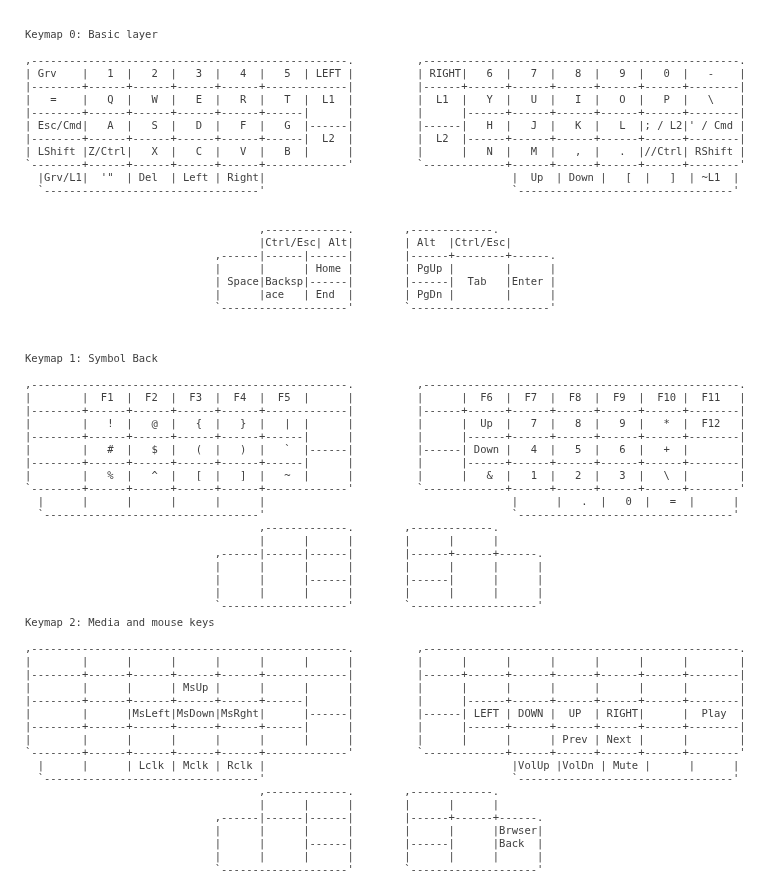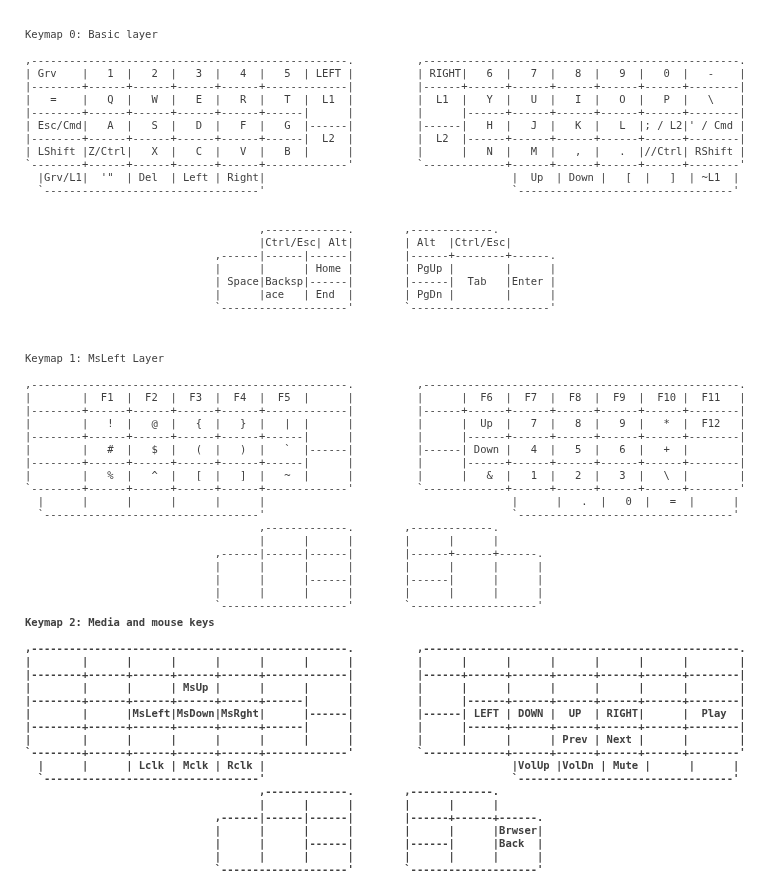--- a/index.html
+++ b/index.html
@@ -19,21 +19,21 @@
   }
   pre.km-art {
     margin: 13px 0 0 0;
     padding: 0;
     font-family: inherit;
     font-size: 10.5px;
     line-height: 13px;
     white-space: pre;
   }
   #section-keymap-1 { margin-top: 38px; }
-  #section-keymap-2 { margin-top: 4px; font-weight: bold; }
+  #section-keymap-2 { margin-top: 4px; }
 </style>
 </head>
 <body style="background: rgb(255, 255, 255); color: rgb(63, 63, 63);">
 
 <div class="wrap">
 
   <div class="section" id="section-keymap-0">
     <div class="km-title">Keymap 0: Basic layer</div>
     <pre class="km-art">,--------------------------------------------------.          ,--------------------------------------------------.
 | Grv    |   1  |   2  |   3  |   4  |   5  | LEFT |          | RIGHT|   6  |   7  |   8  |   9  |   0  |   -    |
@@ -51,21 +51,21 @@
                                      ,-------------.        ,-------------.
                                      |Ctrl/Esc| Alt|        | Alt  |Ctrl/Esc|
                               ,------|------|------|        |------+--------+------.
                               |      |      | Home |        | PgUp |        |      |
                               | Space|Backsp|------|        |------|  Tab   |Enter |
                               |      |ace   | End  |        | PgDn |        |      |
                               `--------------------'        `----------------------'</pre>
   </div>
 
   <div class="section" id="section-keymap-1">
-    <div class="km-title">Keymap 1: MsLeft Layer</div>
+    <div class="km-title">Keymap 1: Symbol Back</div>
     <pre class="km-art">,--------------------------------------------------.          ,--------------------------------------------------.
 |        |  F1  |  F2  |  F3  |  F4  |  F5  |      |          |      |  F6  |  F7  |  F8  |  F9  |  F10 |  F11   |
 |--------+------+------+------+------+-------------|          |------+------+------+------+------+------+--------|
 |        |   !  |   @  |   {  |   }  |   |  |      |          |      |  Up  |   7  |   8  |   9  |   *  |  F12   |
 |--------+------+------+------+------+------|      |          |      |------+------+------+------+------+--------|
 |        |   #  |   $  |   (  |   )  |   `  |------|          |------| Down |   4  |   5  |   6  |   +  |        |
 |--------+------+------+------+------+------|      |          |      |------+------+------+------+------+--------|
 |        |   %  |   ^  |   [  |   ]  |   ~  |      |          |      |   &amp;  |   1  |   2  |   3  |   \  |        |
 `--------+------+------+------+------+-------------'          `-------------+------+------+------+------+--------'
   |      |      |      |      |      |                                       |      |   .  |   0  |   =  |      |

